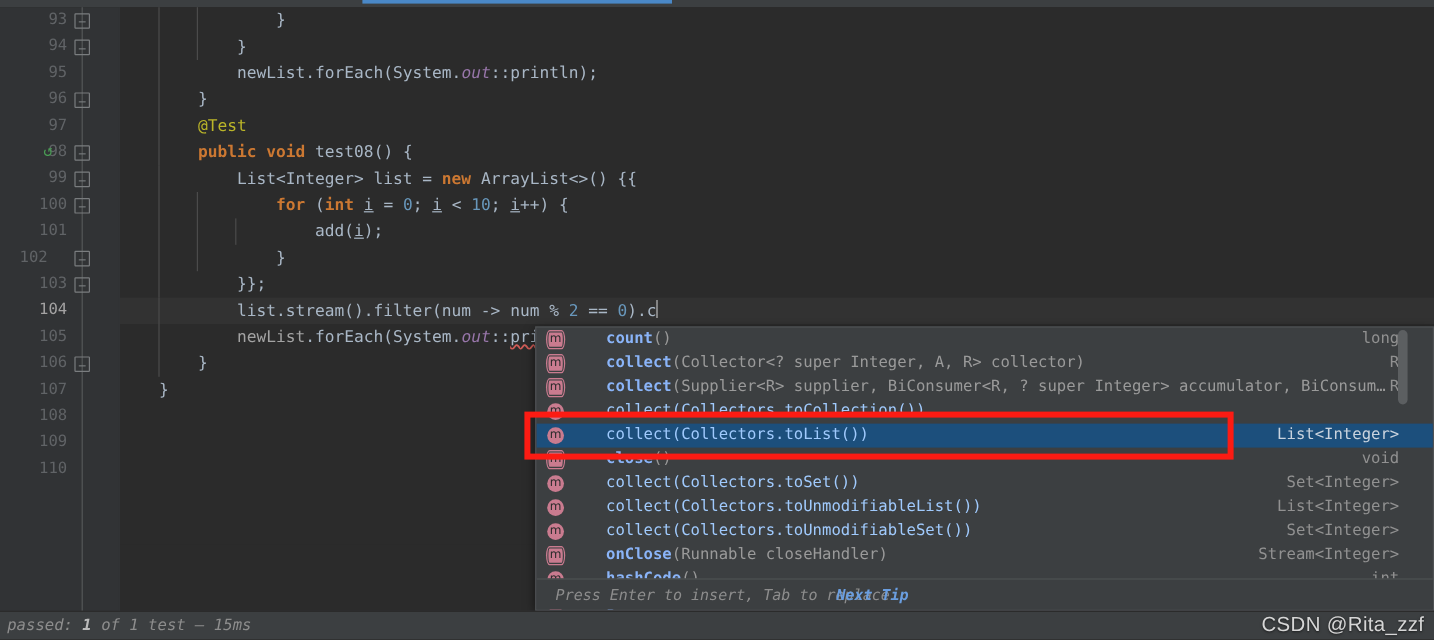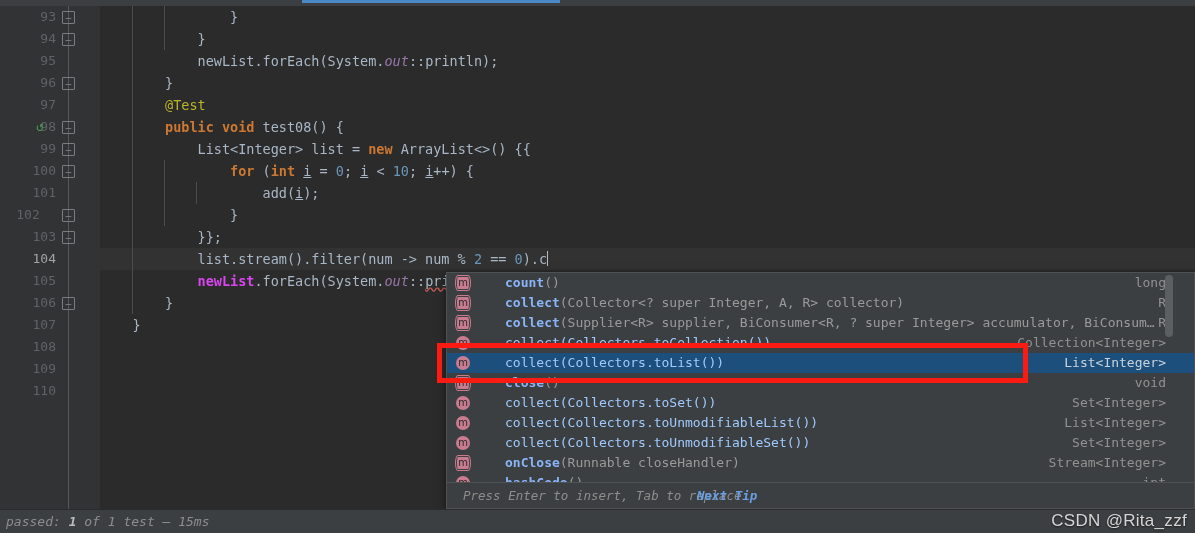--- a/index.html
+++ b/index.html
@@ -43,21 +43,21 @@
   }
   .cur-line-hl { position:absolute; left:0; width:1095px; height:22px; background:#323232; }
   .indent-guide { position:absolute; width:1px; background:#4b4b4b; }
 
   
   .kw   { color:#cc7832; font-weight:bold; }
   .anno { color:#bbb529; }
   .num  { color:#6897bb; }
   .id   { color:#a9b7c6; }
   .fld  { color:#9876aa; font-style:italic; }
-  .err  { color:#d946ef;font-weight:bold; }
+  .err  { color:#a3a3a3; }
   .var-u { color:#a9b7c6; text-decoration: underline; text-decoration-color:#a9b7c6; }
   .squiggle { text-decoration: underline wavy #cf5b56; text-decoration-skip-ink:none; }
   .caret { display:inline-block; width:1px; height:15px; background:#bbbbbb; vertical-align:-2px; }
 
   
   .ac-popup {
     position:absolute; left:446px; top:266px; width:749px; height:237px;
     background:#3c3f41; border:1px solid #4f5254;
     box-shadow: 0 2px 8px rgba(0,0,0,.55);
     overflow:hidden;
@@ -216,21 +216,20 @@
             <span class="ac-type">R</span>
           </div>
           <div class="ac-row" style="top: 40px;">
             <span class="ac-icon iface">m</span>
             <span class="ac-label"><span class="bold">collect</span><span class="sig">(Supplier&lt;R&gt; supplier, BiConsumer&lt;R, ? super Integer&gt; accumulator, BiConsum…</span></span>
             <span class="ac-type">R</span>
           </div>
           <div class="ac-row" style="top: 60px;">
             <span class="ac-icon">m</span>
             <span class="ac-label"><span class="plain">collect(Collectors.toCollection())</span></span>
-            <span class="ac-type">Collection&lt;Integer&gt;</span>
           </div>
           <div class="ac-row sel" style="top: 80px;">
             <span class="ac-icon">m</span>
             <span class="ac-label"><span class="plain">collect(Collectors.toList())</span></span>
             <span class="ac-type">List&lt;Integer&gt;</span>
           </div>
           <div class="ac-row" style="top: 100px;">
             <span class="ac-icon iface">m</span>
             <span class="ac-label"><span class="bold">close</span><span class="sig">()</span></span>
             <span class="ac-type">void</span>

